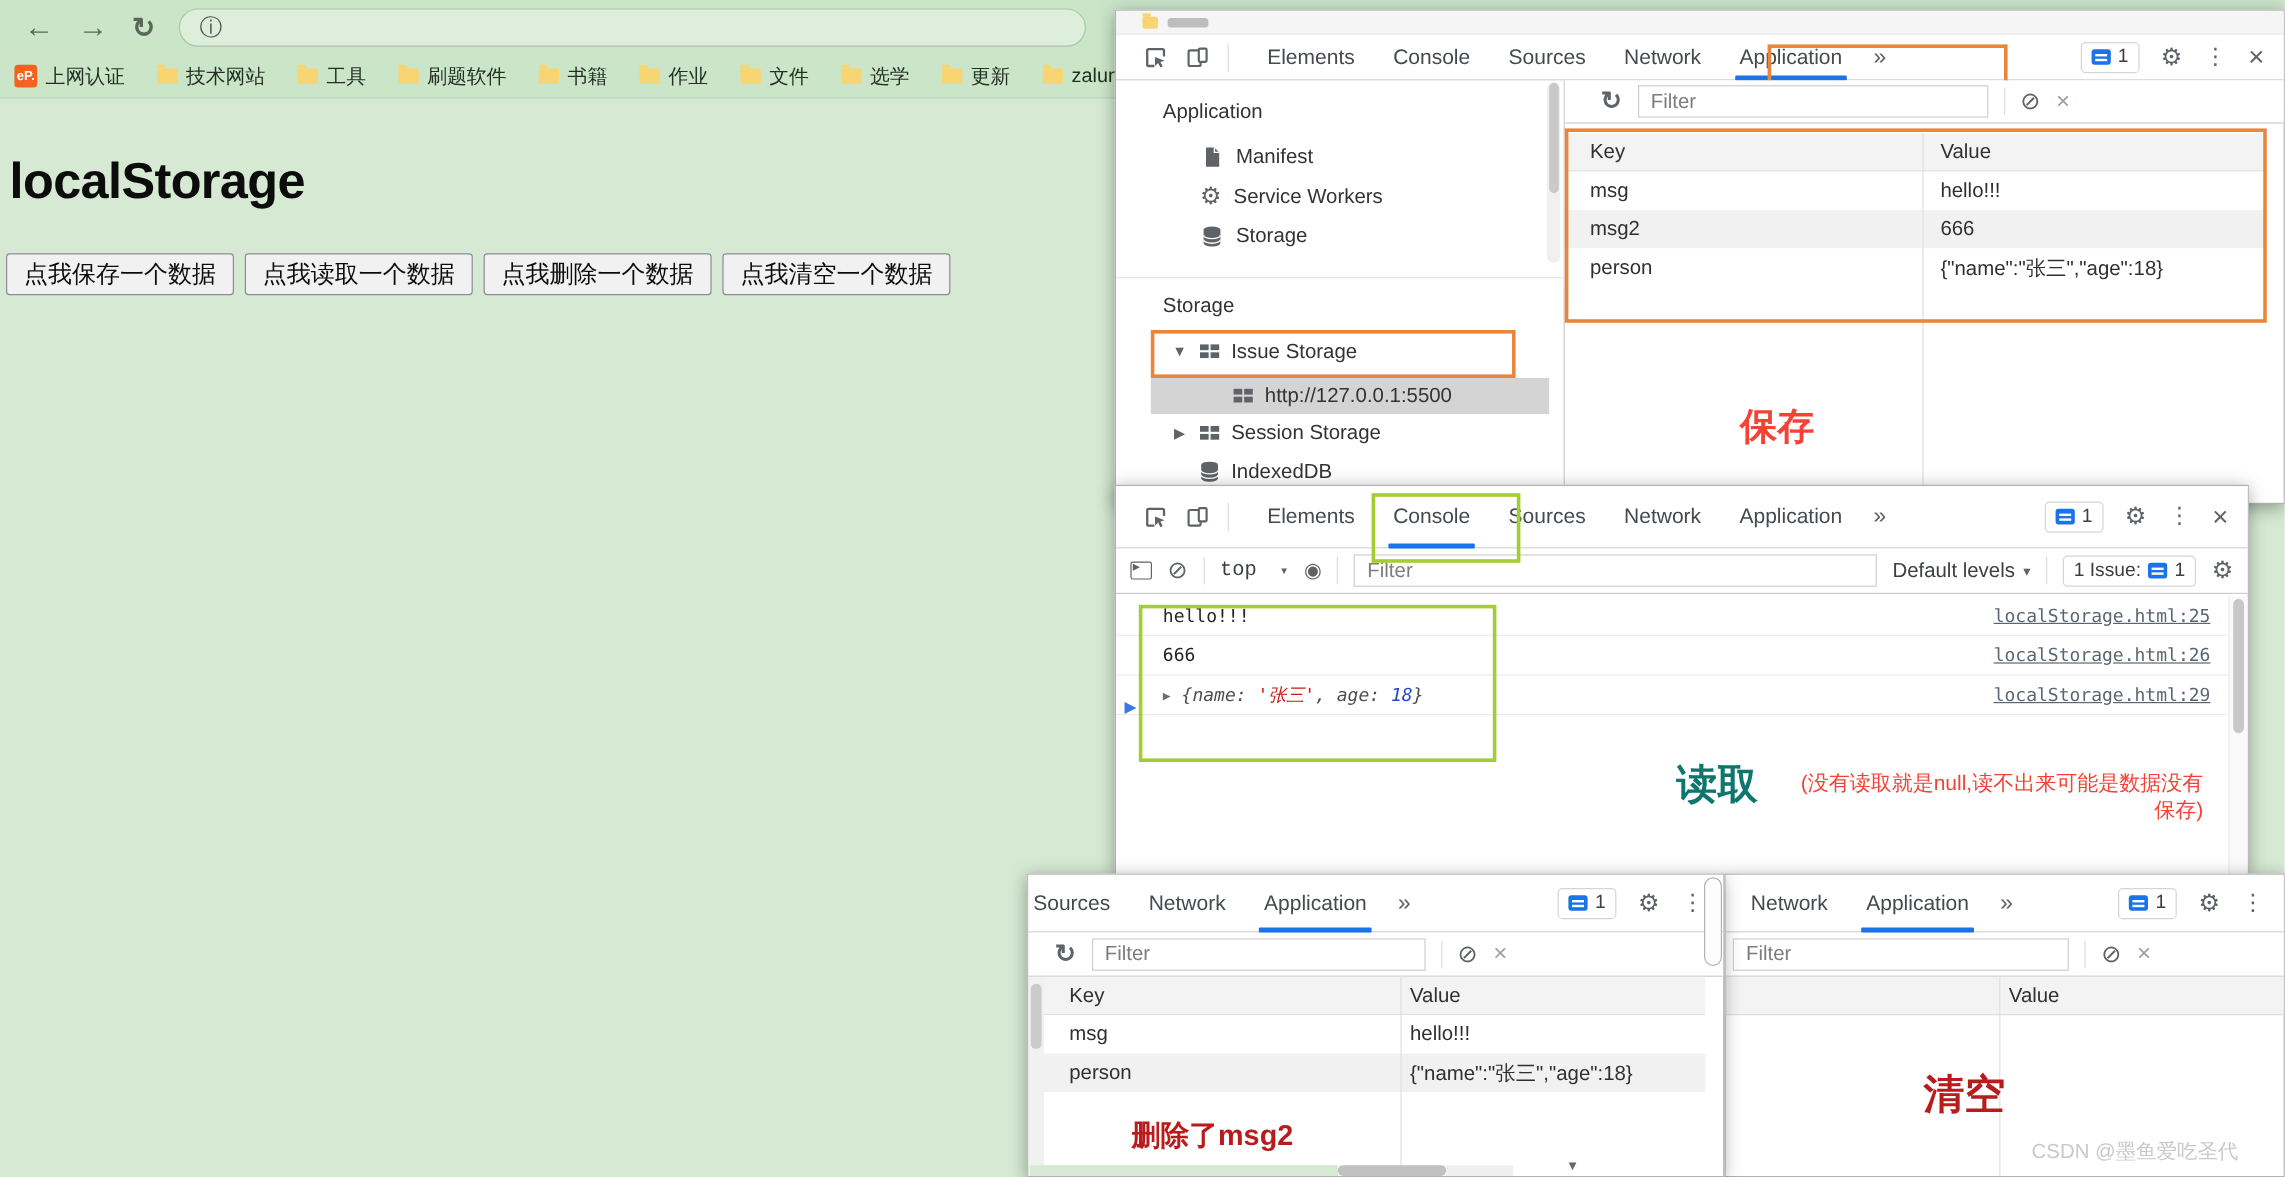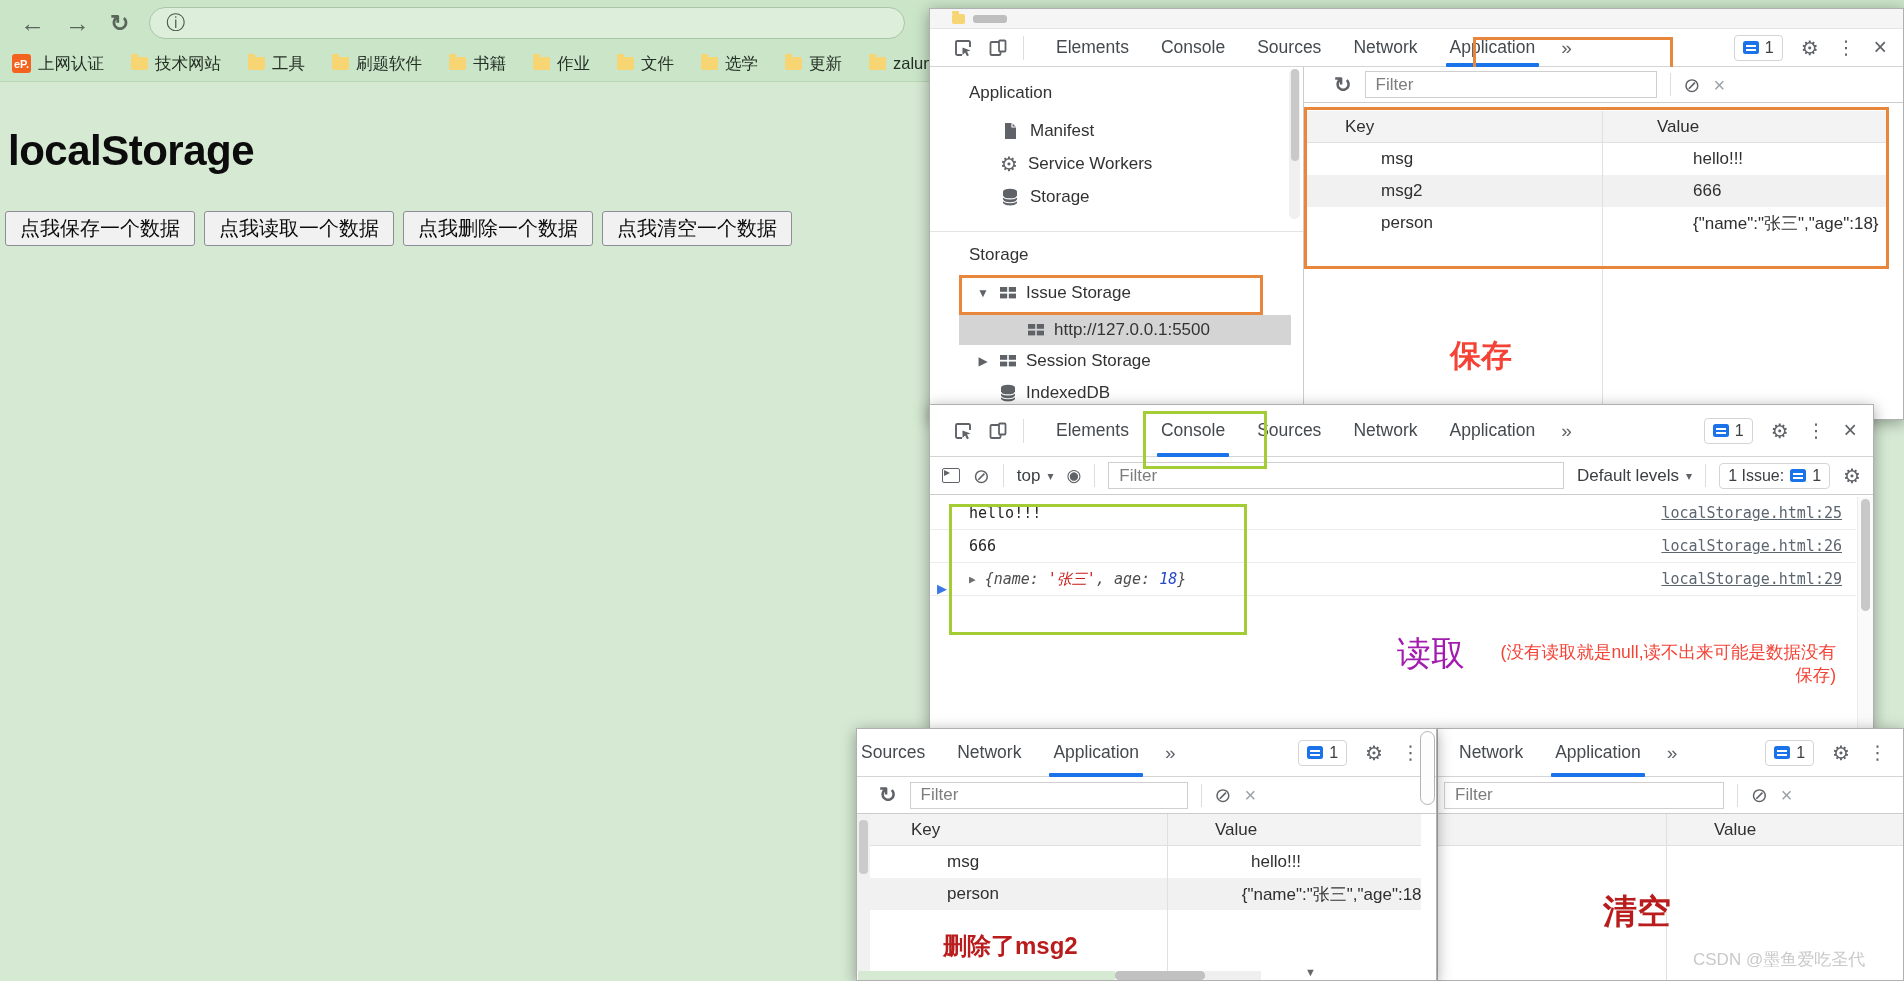--- a/index.html
+++ b/index.html
@@ -58,31 +58,31 @@
   .refic{font-size:21px;font-weight:bold;color:#5f6368;}
   .blockic{font-size:20px;color:#5f6368;}
   .finput{height:27px;border:1px solid #cfcfcf;font-size:17px;padding:0 10px;color:#333;
           font-family:"Liberation Sans",sans-serif;background:#fff;}
   .finput::placeholder{color:#7d7d7d;}
   .ic20{width:20px;height:20px;flex:0 0 auto;}
 
   
   .dg-head{background:#f3f3f3;border-bottom:1px solid #e0e0e0;display:flex;height:32px;
            align-items:center;font-size:17px;color:#303030;}
-  .dg-row{display:flex;height:32px;align-items:center;font-size:17px;color:#303030;background:#fff;padding-left:36px;}
+  .dg-row{display:flex;height:32px;align-items:center;font-size:17px;color:#303030;background:#fff;}
   .dg-row.alt{background:#f1f1f1;}
-  .dg-cell{padding-left:21px;white-space:nowrap;overflow:hidden;margin-left:20px;}
+  .dg-cell{padding-left:21px;white-space:nowrap;overflow:hidden;}
   .coldiv{position:absolute;width:1px;background:#e0e0e0;}
 
   
   .obox{position:absolute;border:3px solid #e8863c;pointer-events:none;}
   .gbox{position:absolute;border:3px solid #a4cc35;pointer-events:none;}
   .ann-red{position:absolute;color:#f44336;font-weight:bold;}
   .ann-orange{position:absolute;color:#b91c1c;font-weight:bold;}
-  .ann-green{position:absolute;color:#a21caf;font-weight:normal;}
+  .ann-green{position:absolute;color:#0f766e;font-weight:bold;}
 
   
   #panelA{left:929px;top:8px;width:975px;height:412px;z-index:1;}
   #panelA .winstrip{height:20px;background:#f4f5f4;border-bottom:1px solid #e4e4e4;
                     display:flex;align-items:center;gap:8px;padding-left:22px;}
   #panelA .winstrip .blob{width:34px;height:8px;background:#9a9a9a;border-radius:3px;opacity:.6;}
   #panelA .tabsrow{height:38px;}
   .pa-body{display:flex;height:353px;}
   .pa-side{width:374px;border-right:1px solid #ccc;position:relative;font-size:17px;color:#333;}
   .side-h{position:absolute;left:39px;font-size:17px;color:#333;}
@@ -97,21 +97,21 @@
                       background:#c9c9c9;border-radius:5px;}
   .pa-main{position:relative;flex:1;}
   .pa-main .toolrow{height:36px;padding-left:30px;}
   .pa-main .finput{width:292px;}
   .pa-table{position:absolute;left:0;top:44px;width:585px;}
 
   
   #panelB{left:929px;top:404px;width:945px;height:326px;z-index:2;}
   #panelB .tabsrow{height:52px;}
   #panelB .toolrow{height:38px;}
-  .ctx{display:flex;align-items:center;gap:7px;font-size:17px;color:#3c4043;}
+  .ctx{display:flex;align-items:center;gap:19px;font-size:17px;color:#3c4043;font-family:Liberation Mono, monospace;}
   .ddarrow{font-size:12px;color:#5f6368;}
   .eyeic{font-size:17px;color:#5f6368;}
   .sbtog{width:18px;height:15px;border:1.8px solid #5f6368;border-radius:2px;position:relative;}
   .sbtog::after{content:"▸";position:absolute;left:1px;top:-4px;font-size:12px;color:#5f6368;}
   #panelB .finput{flex:1;}
   .levels{display:flex;align-items:center;gap:7px;font-size:17px;color:#3c4043;white-space:nowrap;}
   .clogs{position:absolute;left:0;top:92px;right:17px;}
   .clog{height:33px;display:flex;align-items:center;border-bottom:1px solid #ececec;
         padding:0 14px 0 39px;font-family:"DejaVu Sans Mono",monospace;font-size:15px;color:#242424;}
   .clog .src{margin-left:auto;color:#5c6670;text-decoration:underline;font-size:15px;}

